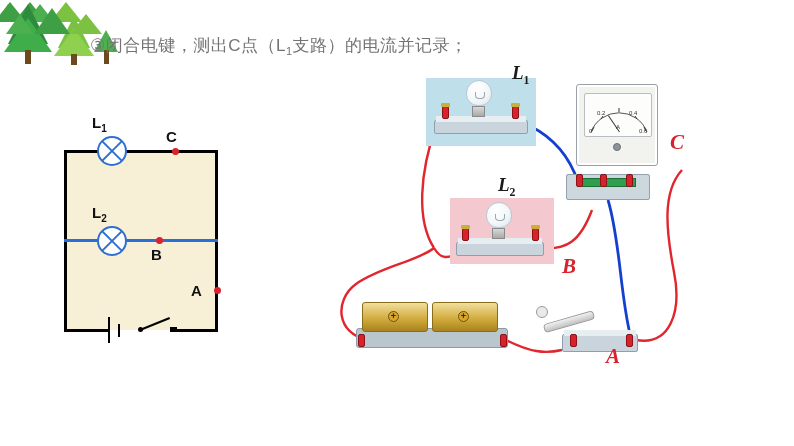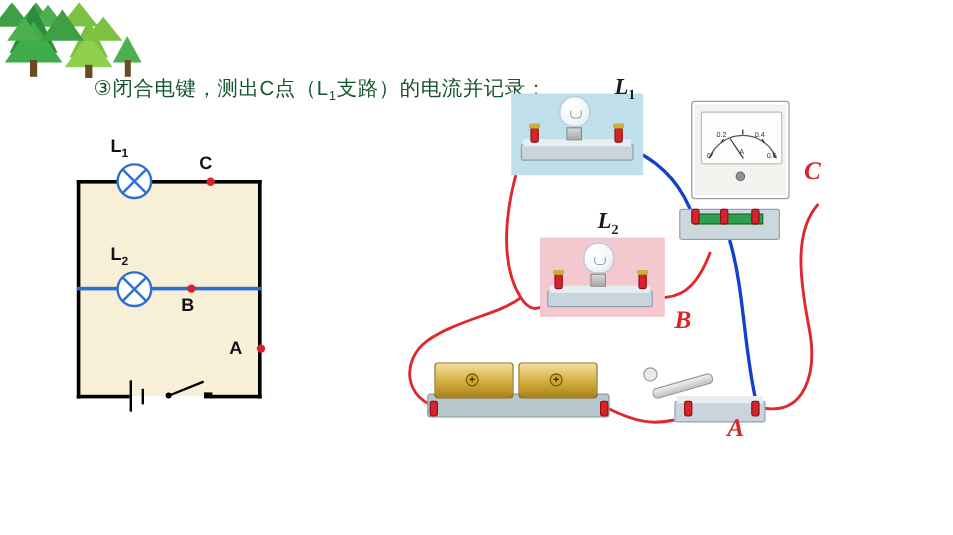--- a/index.html
+++ b/index.html
@@ -7,25 +7,24 @@
 
   
   .corner{position:absolute;pointer-events:none;}
   #tl{left:0;top:0;}
   #tr{right:0;top:0;}
   #bl{left:0;bottom:0;}
   #br{right:0;bottom:0;}
 
   
   .title{
-    position:absolute;left:78px;top:34px;
-    font-size:17px;color:#14532d;letter-spacing:.5px;
+    position:absolute;left:90px;top:34px;
+    font-size:17px;color:#737373;letter-spacing:.5px;
     font-family:"Liberation Sans","DejaVu Sans",sans-serif;
     white-space:nowrap;
-    margin-top:28px;
   }
   .title sub{font-size:11px;}
 
   
   #schematic{position:absolute;left:48px;top:130px;width:200px;height:230px;}
   .wire{position:absolute;background:#000;}
   .wire-blue{position:absolute;background:#2a6fd6;}
   .fill{position:absolute;background:#f7efd6;}
   .lampS{
     position:absolute;width:30px;height:30px;border-radius:50%;

